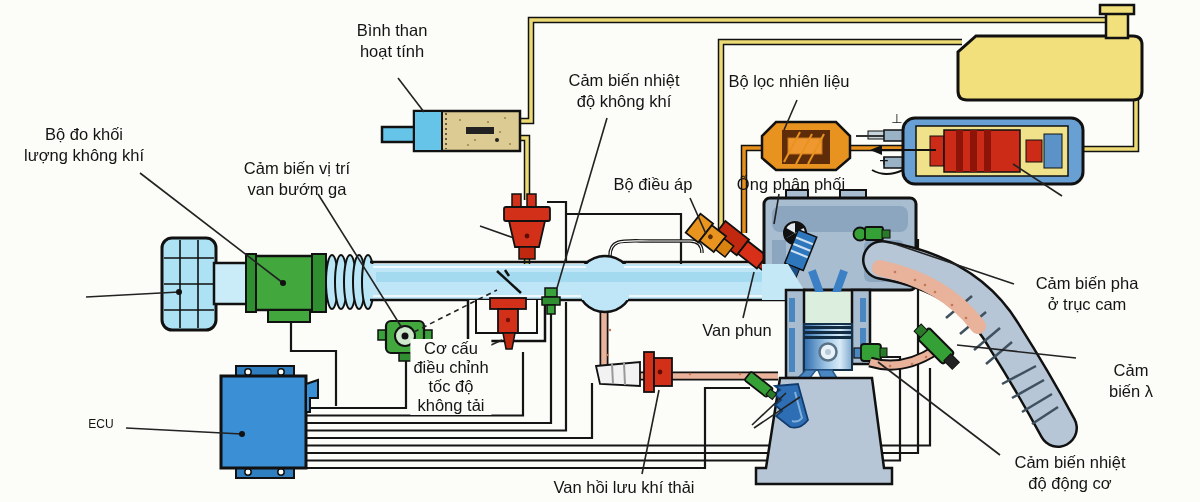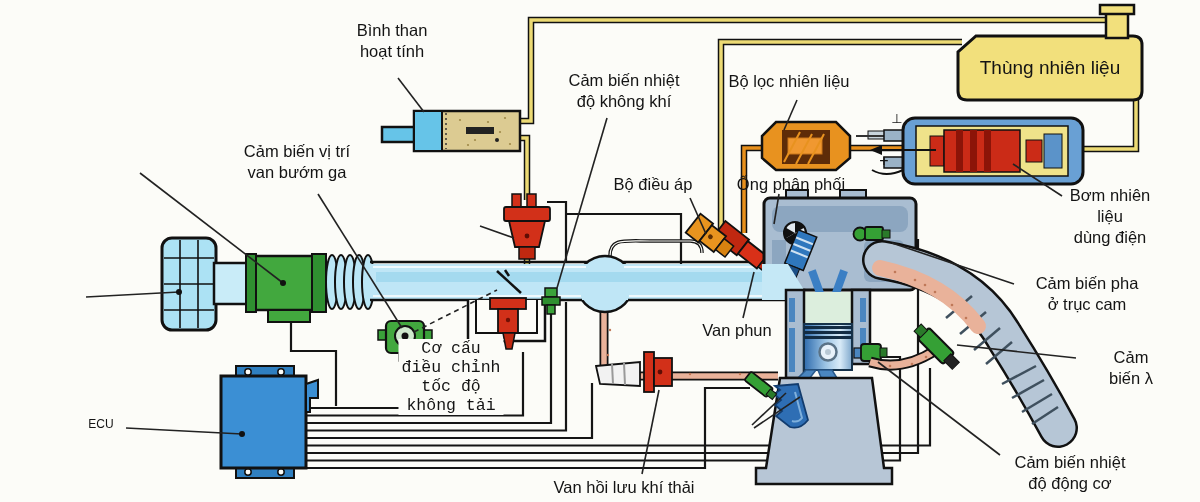--- a/index.html
+++ b/index.html
@@ -2,21 +2,21 @@
 <html><head>
 <meta charset="utf-8">
 <style>
   html,body{margin:0;padding:0;background:#e8e8e8;}
   #stage{position:relative;width:1200px;height:502px;background:#fcfcf8;overflow:hidden;
          font-family:"Liberation Sans","DejaVu Sans",sans-serif;}
   #diagram-svg{position:absolute;left:0;top:0;}
   .lbl{position:absolute;transform:translateX(-50%);text-align:center;color:#141414;
        font-size:16.5px;line-height:21px;white-space:pre-line;}
   .lbl.big{font-size:19px;}
-  .lbl.bg{background:#fcfcf8;padding:0 3px;font-family:Liberation Mono, monospace;}
+  .lbl.bg{background:#fcfcf8;padding:0 3px;}
   .lbl.small{font-size:13px;line-height:13px;}
 </style>
 </head>
 <body>
 
 <div id="stage">
 
 <svg id="diagram-svg" width="1200" height="502" viewBox="0 0 1200 502">
   <defs>
     <linearGradient id="pg" x1="0" y1="0" x2="1" y2="0">
@@ -375,31 +375,30 @@
         <circle cx="179" cy="292" r="3"></circle>
         <circle cx="242" cy="434" r="3"></circle>
   </g>
 </svg>
 
   <div class="lbl" style="left:392px;top:20px">Bình than
 hoạt tính</div>
   <div class="lbl" style="left:624px;top:70px">Cảm biến nhiệt
 độ không khí</div>
   <div class="lbl" style="left:789px;top:71px">Bộ lọc nhiên liệu</div>
-  <div class="lbl big" style="left:1050px;top:57px">Thùng nhiên liệu</div>
-  <div class="lbl" style="left:297px;top:141px">Cảm biến vị trí
+  <div class="lbl" style="left:84px;top:124px">Bộ đo khối
+lượng không khí</div>
+  <div class="lbl" style="left:297px;top:158px">Cảm biến vị trí
 van bướm ga</div>
   <div class="lbl" style="left:653px;top:174px">Bộ điều áp</div>
   <div class="lbl" style="left:791px;top:174px">Ống phân phối</div>
-  <div class="lbl" style="left:1110px;top:185px">Bơm nhiên liệu
-dùng điện</div>
   <div class="lbl" style="left:1087px;top:273px">Cảm biến pha
 ở trục cam</div>
   <div class="lbl" style="left:737px;top:320px">Van phun</div>
-  <div class="lbl" style="left:1131px;top:347px">Cảm biến λ</div>
+  <div class="lbl" style="left:1131px;top:360px">Cảm biến λ</div>
   <div class="lbl bg" style="left:451px;top:339px;line-height:19px">Cơ cấu
 điều chỉnh
 tốc độ
 không tải</div>
   <div class="lbl" style="left:101px;top:414px;font-size:12px">ECU</div>
   <div class="lbl" style="left:624px;top:477px">Van hồi lưu khí thải</div>
   <div class="lbl" style="left:1070px;top:452px">Cảm biến nhiệt
 độ động cơ</div>
   <div class="lbl small" style="left:897px;top:112px">⊥</div>
   <div class="lbl small" style="left:884px;top:154px;font-size:16px">+</div>

